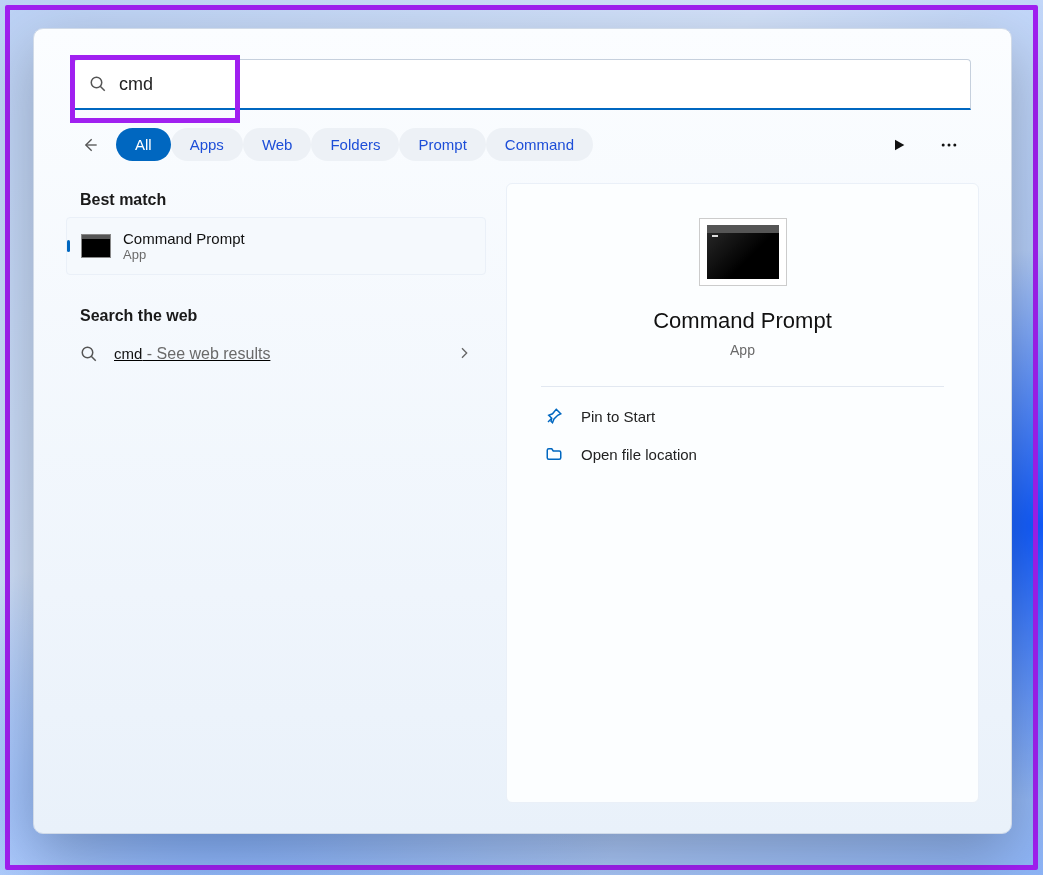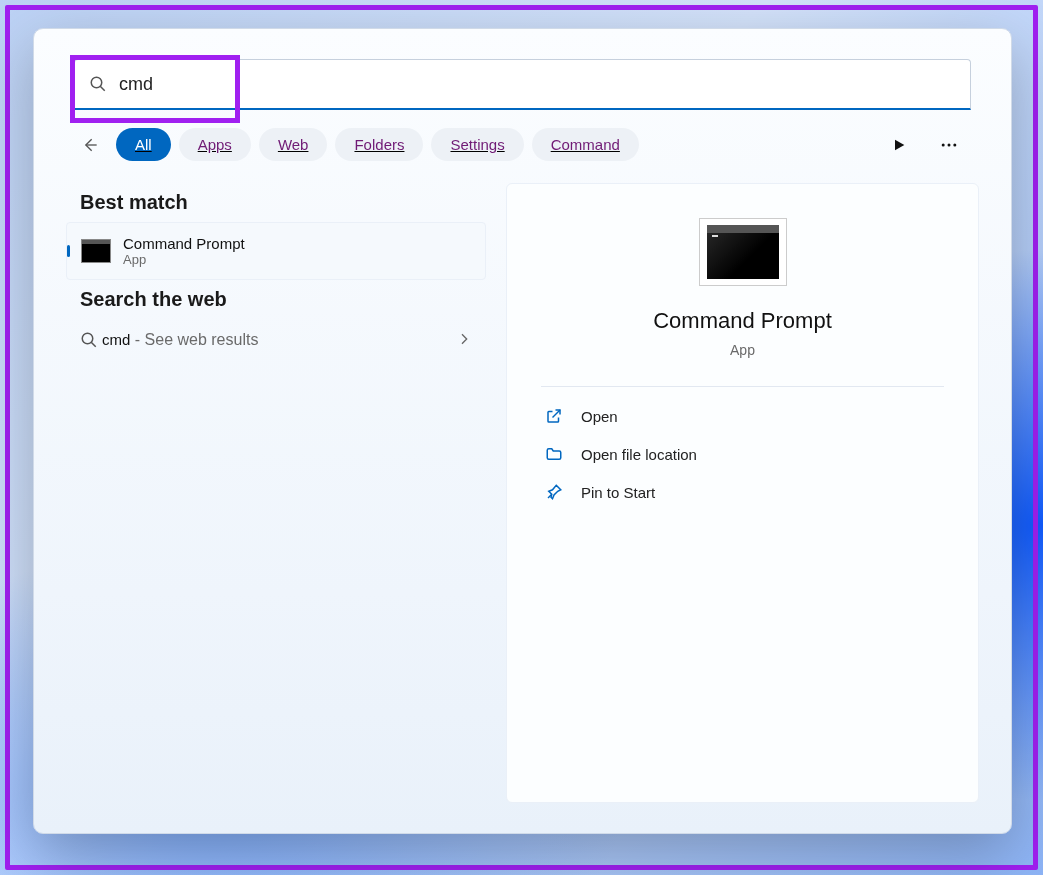--- a/index.html
+++ b/index.html
@@ -83,29 +83,28 @@
   width: 32px; height: 32px;
   display: flex;
   align-items: center;
   justify-content: center;
   border-radius: 4px;
   cursor: pointer;
   color: #555;
 }
 .chips {
   display: flex;
-  gap: 8px;
+  gap: 0;
   flex: 1;
-  text-decoration: underline;
 }
 .chip {
   padding: 7px 18px;
   border-radius: 18px;
   background: #edf1f6;
-  color: #701a75;
+  color: #1d4ed8;
   font-size: 15px;
   cursor: pointer;
   border: 1px solid transparent;
 }
 .chip.active {
   background: #0067c0;
   color: #fff;
 }
 .right-controls {
   display: flex;
@@ -125,21 +124,21 @@
   gap: 20px;
   min-height: 0;
 }
 .left-col {
   width: 420px;
   display: flex;
   flex-direction: column;
 }
 .section-header {
   font-weight: 600;
-  font-size: 20px;
+  font-size: 16px;
   color: #1a1a1a;
   padding: 8px 14px 8px 14px;
 }
 .result-card {
   display: flex;
   align-items: center;
   background: #f5f9fd;
   border: 1px solid #eaf0f8;
   border-radius: 4px;
   padding: 12px 14px;
@@ -172,23 +171,24 @@
   color: #111;
 }
 .result-sub {
   font-size: 13px;
   color: #6a6a6a;
 }
 .web-item {
   display: flex;
   align-items: flex-start;
   padding: 12px 14px;
-  gap: 4px;
+  gap: 16px;
   cursor: pointer;
   border-radius: 4px;
+  text-decoration: underline;
 }
 .web-item .chev {
   margin-left: auto;
   color: #777;
 }
 .web-query {
   font-size: 15px;
   color: #111;
 }
 .web-suffix {
@@ -296,21 +296,21 @@
         <svg viewBox="0 0 24 24" width="20" height="20" fill="none" stroke="#555" stroke-width="1.6">
           <polyline points="14,5 7,12 14,19"></polyline>
             <line x1="7" y1="12" x2="20" y2="12"></line>
         </svg>
       </div>
       <div class="chips">
           <div class="chip active">All</div>
           <div class="chip">Apps</div>
           <div class="chip">Web</div>
           <div class="chip">Folders</div>
-          <div class="chip">Settings</div>
+          <div class="chip">Prompt</div>
           <div class="chip">Command</div>
         </div>
       <div class="right-controls">
         <div class="play-icon">
           <svg viewBox="0 0 24 24" width="16" height="16" fill="#111">
               <polygon points="6,4 20,12 6,20"></polygon>
             </svg>
         </div>
         <div class="more-icon">
           <svg viewBox="0 0 24 24" width="20" height="20" fill="#111">
@@ -328,21 +328,21 @@
         <div class="section-header">Best match</div>
 
         <div class="result-card">
           <div class="cmd-thumb"></div>
           <div>
             <div class="result-title">Command Prompt</div>
             <div class="result-sub">App</div>
           </div>
         </div>
 
-        <div class="section-header" style="margin-top:0">Search the web</div>
+        <div class="section-header" style="margin-top:24px">Search the web</div>
 
         <div class="web-item">
           <span class="icon">
             <svg viewBox="0 0 24 24" width="18" height="18" fill="none" stroke="#555" stroke-width="2">
               <circle cx="10" cy="10" r="7"></circle>
                 <line x1="15" y1="15" x2="21" y2="21"></line>
             </svg>
           </span>
           <span>
             <span class="web-query">cmd</span><span class="web-suffix"> - See web results</span>
@@ -361,42 +361,32 @@
             <div class="detail-icon"></div>
           </div>
           <div class="detail-title">Command Prompt</div>
           <div class="detail-sub">App</div>
         </div>
         <div class="divider"></div>
         <div class="action-list">
             <div class="action-item">
               <span class="action-icon">
                 <svg viewBox="0 0 24 24" width="18" height="18" fill="none" stroke="#0067c0" stroke-width="2">
-                  <path d="M14 4h6v6"></path>
-                  <path d="M20 4 10 14"></path>
-                  <path d="M18 14v5a1 1 0 0 1-1 1H5a1 1 0 0 1-1-1V7a1 1 0 0 1 1-1h5"></path>
+                  <path d="M15 3l6 6-4 2-5 5-2 5-2-2 1-4-4-4 5-2 5-6z"></path>
+                  <line x1="9" y1="15" x2="4" y2="20"></line>
                 </svg>
               </span>
-              <span>Open</span>
+              <span>Pin to Start</span>
             </div>
             <div class="action-item">
               <span class="action-icon">
                 <svg viewBox="0 0 24 24" width="18" height="18" fill="none" stroke="#0067c0" stroke-width="2">
                   <path d="M3 7a2 2 0 0 1 2-2h4l2 3h8a2 2 0 0 1 2 2v7a2 2 0 0 1-2 2H5a2 2 0 0 1-2-2V7z"></path>
                 </svg>
               </span>
               <span>Open file location</span>
             </div>
-            <div class="action-item">
-              <span class="action-icon">
-                <svg viewBox="0 0 24 24" width="18" height="18" fill="none" stroke="#0067c0" stroke-width="2">
-                  <path d="M15 3l6 6-4 2-5 5-2 5-2-2 1-4-4-4 5-2 5-6z"></path>
-                  <line x1="9" y1="15" x2="4" y2="20"></line>
-                </svg>
-              </span>
-              <span>Pin to Start</span>
-            </div>
           </div>
       </div>
     </div>
 
   </div>
 </div>
 
 </body></html>

